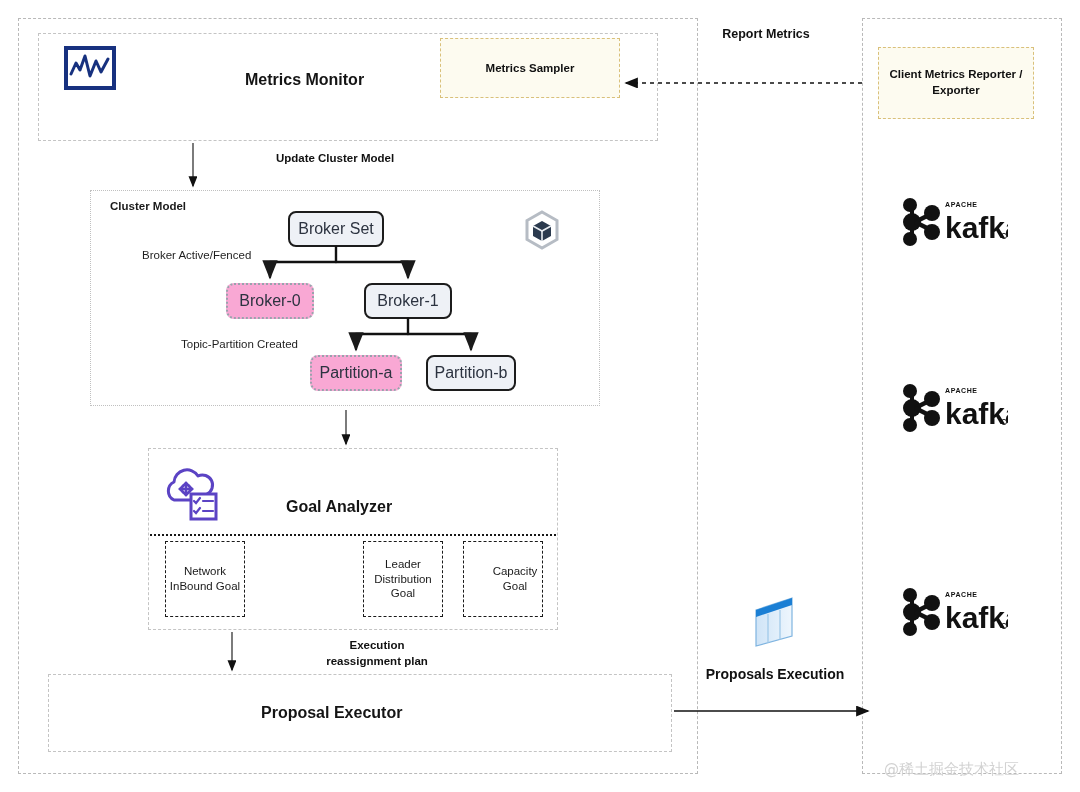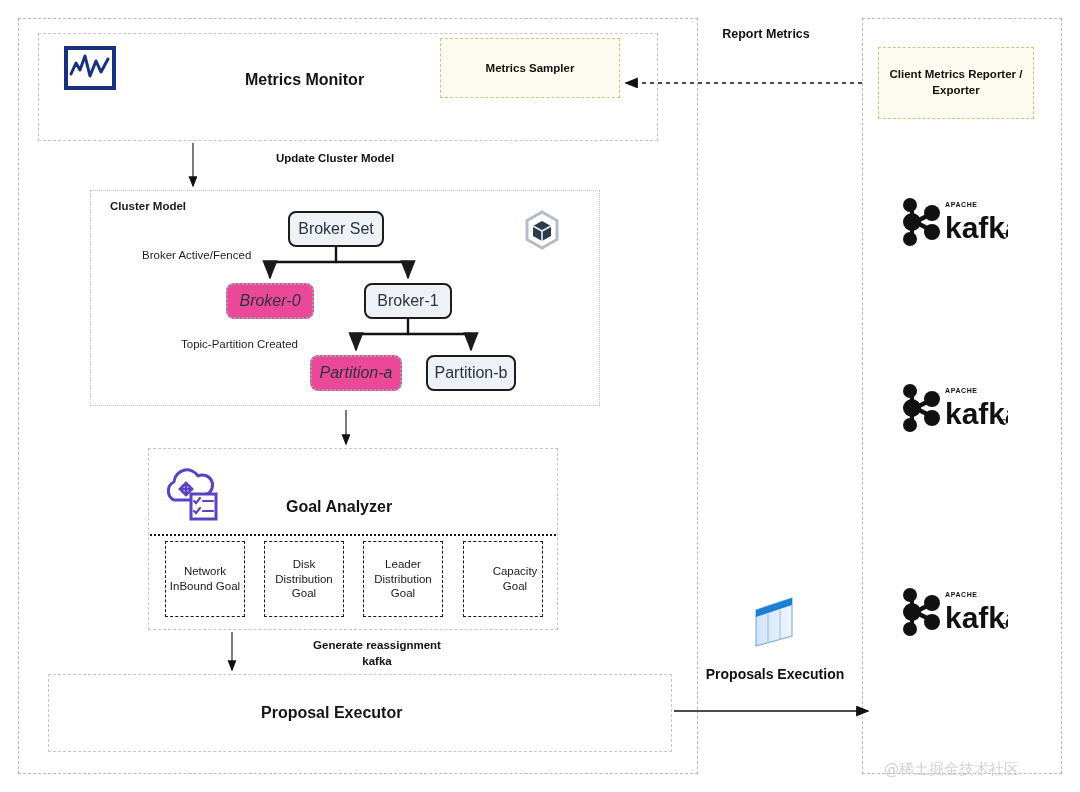--- a/index.html
+++ b/index.html
@@ -44,21 +44,21 @@
   
   #metrics-monitor-icon{left:64px;top:46px;width:52px;height:44px;
     border:4px solid #17317f;background:#fff;}
 
   
   .node{
     display:flex;align-items:center;justify-content:center;
     font-size:16px;color:#2c3340;border-radius:8px;text-align:center;
   }
   .node-solid{background:#eef1f6;border:2.2px solid #1c1c1c;}
-  .node-dotted{background:#ec4899;border:2px dotted #9aa2ad;font-style:italic;}
+  .node-dotted{background:#f9a8d4;border:2px dotted #9aa2ad;}
   #broker-set{left:288px;top:211px;width:96px;height:36px;}
   #broker-0{left:226px;top:283px;width:88px;height:36px;}
   #broker-1{left:364px;top:283px;width:88px;height:36px;}
   #partition-a{left:310px;top:355px;width:92px;height:36px;}
   #partition-b{left:426px;top:355px;width:90px;height:36px;}
 
   .edge-label{font-size:11.5px;color:#1f1f1f;white-space:nowrap;}
   #broker-active-fenced-label{left:142px;top:249px;}
   #topic-partition-created-label{left:181px;top:338px;}
 
@@ -150,29 +150,28 @@
         <line x1="43" y1="47" x2="53" y2="47"></line>
       </g>
     </svg>
   </div>
 
   <div class="abs section-title" id="goal-analyzer-title">Goal Analyzer</div>
 
   <div class="abs" id="goal-divider"></div>
 
   <div class="abs goal-box" id="goal-box-0">Network InBound Goal</div>
-  <div class="abs goal-box" id="goal-box-1">Disk Distribution Goal</div>
   <div class="abs goal-box" id="goal-box-2">Leader Distribution Goal</div>
   <div class="abs goal-box" id="goal-box-3">Capacity Goal</div>
 
   <div class="abs" id="proposal-executor-section"></div>
   <div class="abs section-title" id="proposal-executor-title">Proposal Executor</div>
 
   <div class="abs flow-label" id="update-cluster-model-label">Update Cluster Model</div>
-  <div class="abs flow-label" id="generate-reassignment-label">Generate reassignment kafka</div>
+  <div class="abs flow-label" id="generate-reassignment-label">Execution reassignment plan</div>
   <div class="abs flow-label" id="report-metrics-label">Report Metrics</div>
   <div class="abs flow-label" id="proposals-execution-label">Proposals Execution</div>
 
   <div class="abs" id="client-metrics-reporter">Client Metrics Reporter / Exporter</div>
 
   <div class="abs" style="left:752px;top:596px;width:46px;height:54px;">
     <svg width="46" height="54" viewBox="0 0 46 54">
       <defs>
         <linearGradient id="prismGrad" x1="0" y1="0" x2="1" y2="0">
           <stop offset="0%" stop-color="#cfe4f7"></stop>

